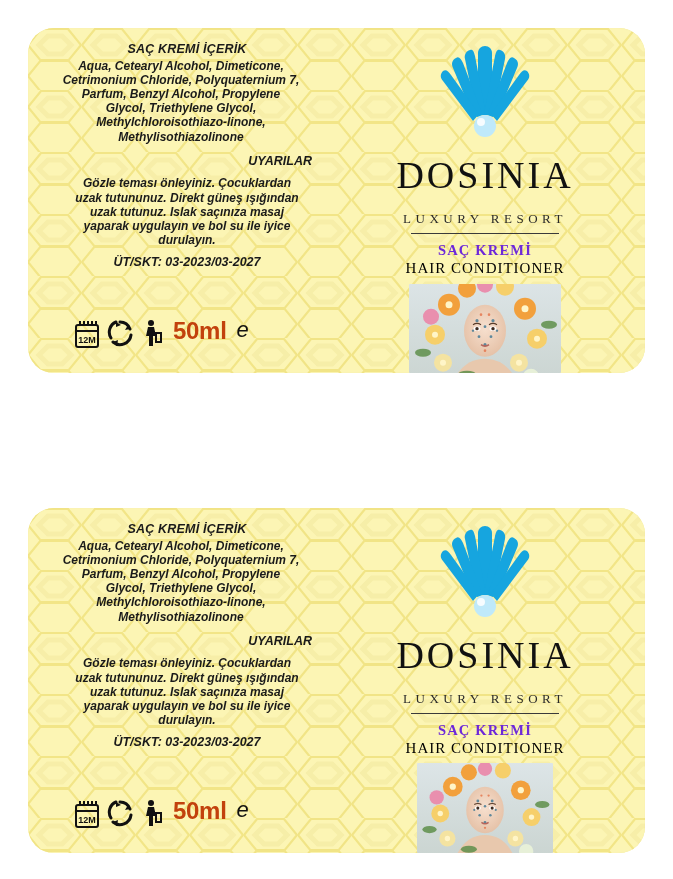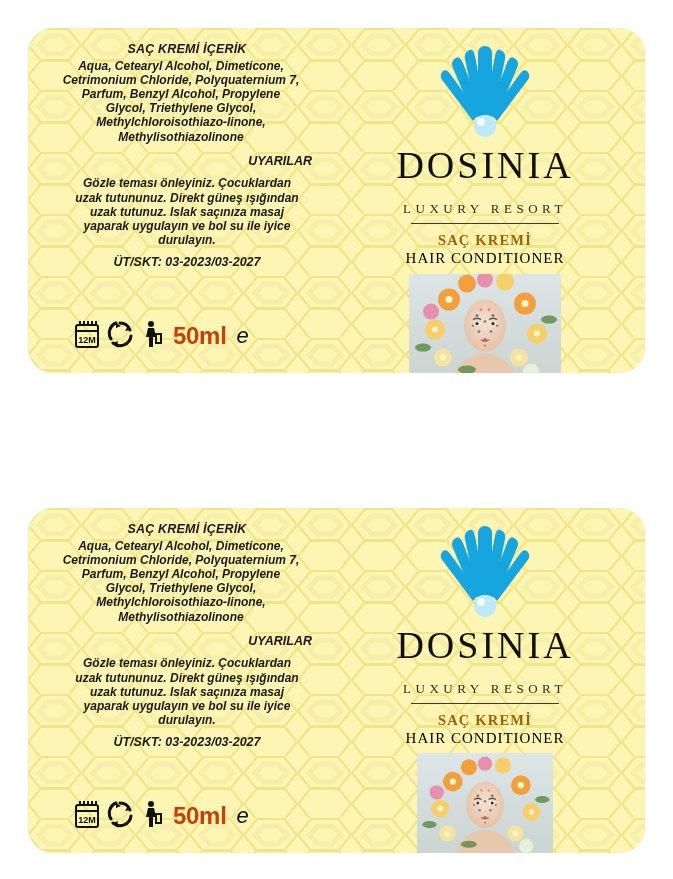--- a/index.html
+++ b/index.html
@@ -73,21 +73,20 @@
     margin-top:3px;
     font-weight:bold;
   }
 
   
   .bottomrow{
     position:absolute;
     left:46px;
     bottom:20px;
     display:flex;
-    align-items:center;
     gap:7px;
   }
   .icon{display:block;}
   .volume{
     font-size:24px;
     font-weight:bold;
     font-style:normal;
     color:#c2410c;
     letter-spacing:-.3px;
     margin-left:4px;
@@ -112,40 +111,40 @@
     display:flex;
     flex-direction:column;
     align-items:center;
   }
   .shell{margin-top:14px;}
   .brand-name{
     font-family:"Liberation Serif", serif;
     font-size:38px;
     letter-spacing:3px;
     color:#111;
-    margin-top:2px;
+    margin-top:12px;
     line-height:1;
     text-align:center;
   }
   .brand-sub{
     font-family:"Liberation Serif", serif;
     font-size:13px;
     letter-spacing:4.5px;
     color:#2a2a2a;
     margin-top:17px;
   }
   .rule{
     width:148px;height:1px;background:#3a3a3a;margin:6px 0 8px 0;
   }
   .product-tr{
     font-family:"Liberation Serif", serif;
     font-size:14.5px;
     font-weight:bold;
     letter-spacing:1.2px;
-    color:#a16207;
+    color:#6d28d9;
   }
   .product-en{
     font-family:"Liberation Serif", serif;
     font-size:15px;
     letter-spacing:1px;
     color:#000000;
     margin-top:1px;
   }
   .photo{
     margin-top:7px;

